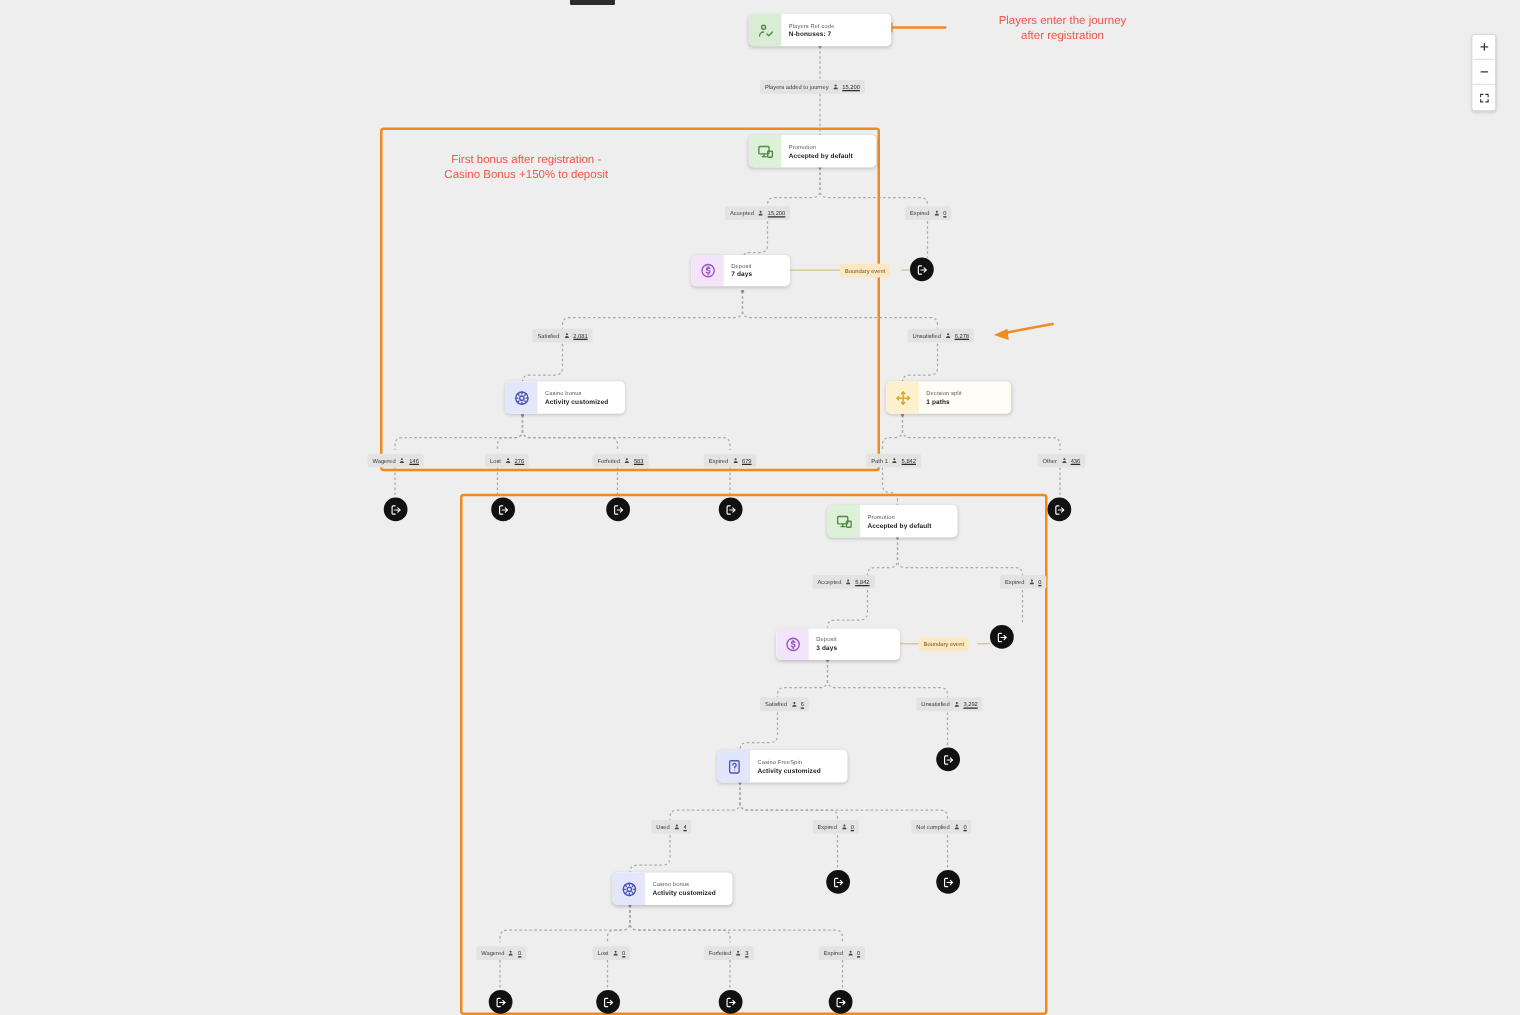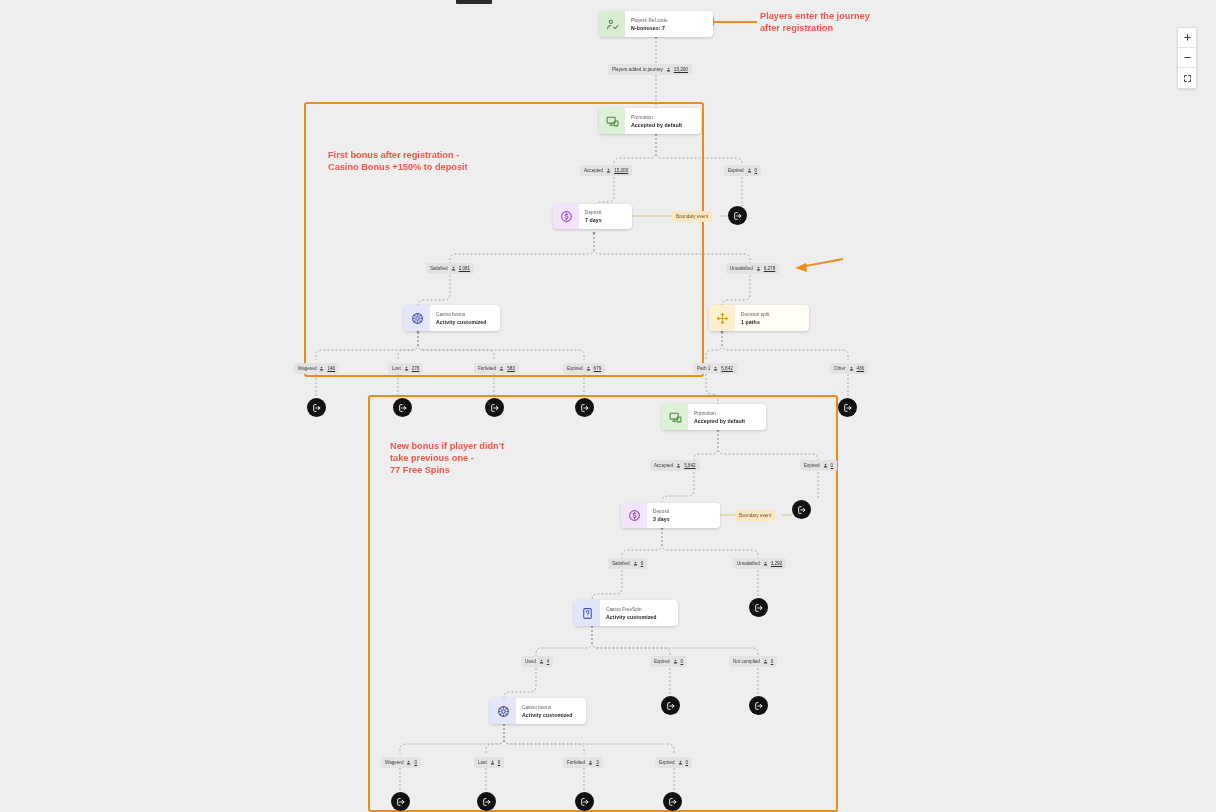--- a/index.html
+++ b/index.html
@@ -81,24 +81,24 @@
     position:absolute;
     border:2px solid #f08a1d;
     border-radius:3px;
     pointer-events:none;
   }
 
   
   .anno {
     position:absolute;
     color:#f2564a;
-    font-weight:bold;
+    font-weight:normal;
     font-size:9.2px;
     line-height:12px;
-    text-align:left;
+    text-align:center;
     white-space:pre-line;
   }
 
   
   .zoomctl {
     position:absolute;
     right:19px; top:27px;
     width:20px;
     background:#ffffff;
     border:1px solid #dcdcdc;
@@ -233,25 +233,22 @@
       <polygon points="704,22 714,18 714,26"></polygon>
       <polygon points="795,268 806,263 807,272"></polygon>
     </g>
   </svg>
 
   <div class="frame" style="left:304px; top:102px; width:400px; height:275px;"></div>
   <div class="frame" style="left:368px; top:395px; width:470px; height:417px;"></div>
 
   <div class="anno" style="left:760px; top:10px; width:180px;">Players enter the journey
 after registration</div>
-  <div class="anno" style="left:328px; top:121px; width:186px;margin-top:28px;">First bonus after registration -
+  <div class="anno" style="left:328px; top:121px; width:186px;">First bonus after registration -
 Casino Bonus +150% to deposit</div>
-  <div class="anno" style="left:390px; top:440px; width:170px;">New bonus if player didn't
-take previous one -
-77 Free Spins</div>
 
   <div class="node" style="left:599px; top:11px; width:114px;">
     <div class="ic ic-green">
       <svg width="13" height="13" viewBox="0 0 24 24" fill="none" stroke="#4f8a46" stroke-width="2" stroke-linecap="round" stroke-linejoin="round">
         <circle cx="9" cy="7" r="3"></circle>
           <path d="M3 20c0-3.3 2.7-6 6-6"></path>
           <path d="M14 17l2.5 2.5L22 14"></path>
       </svg>
     </div>
     <div class="tx">

